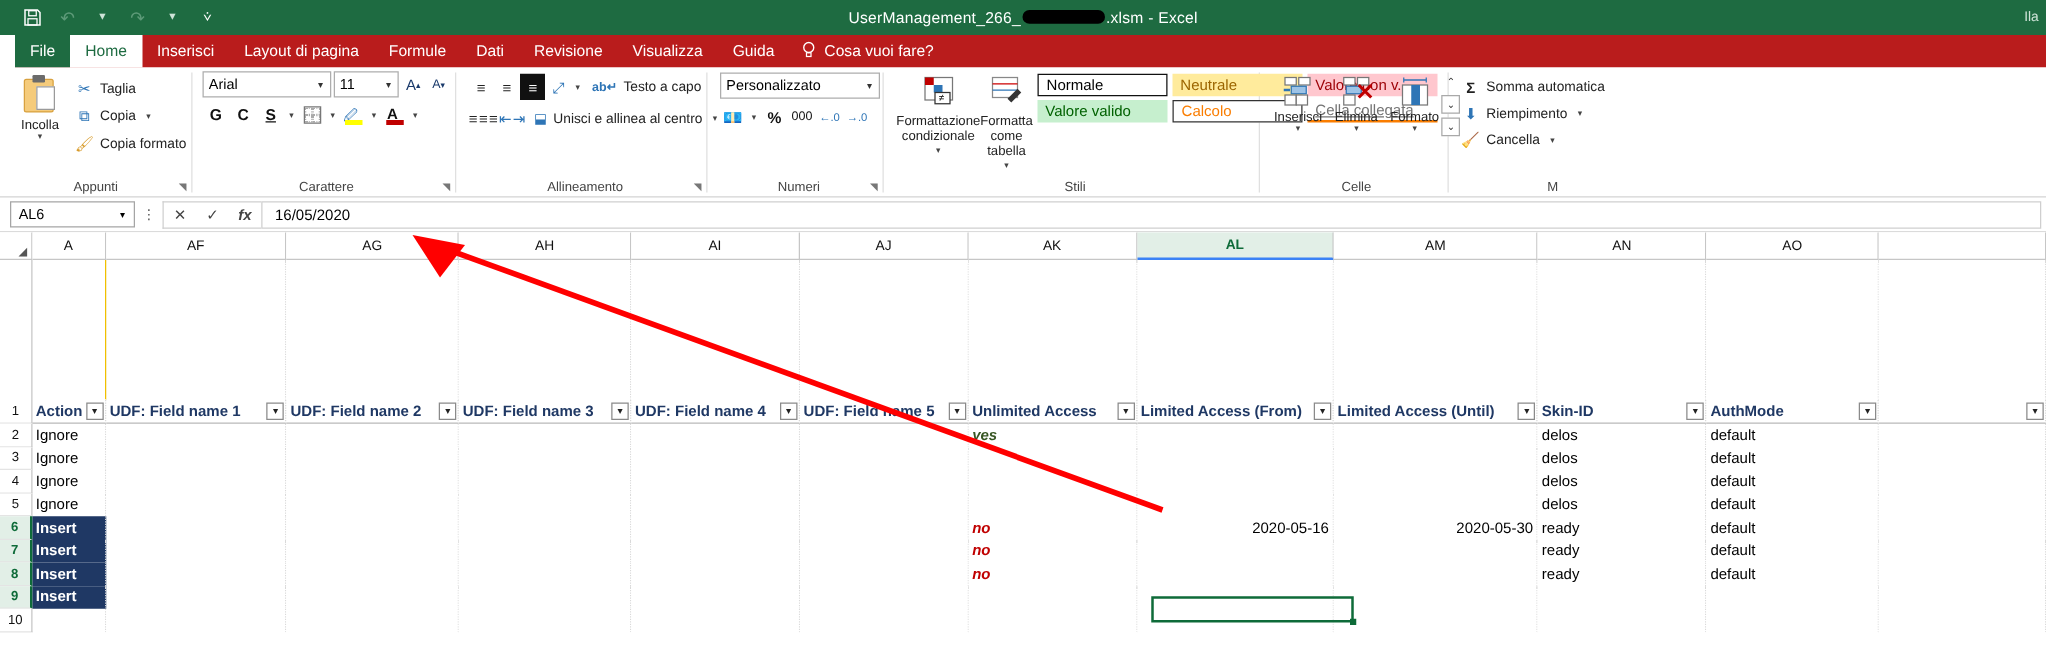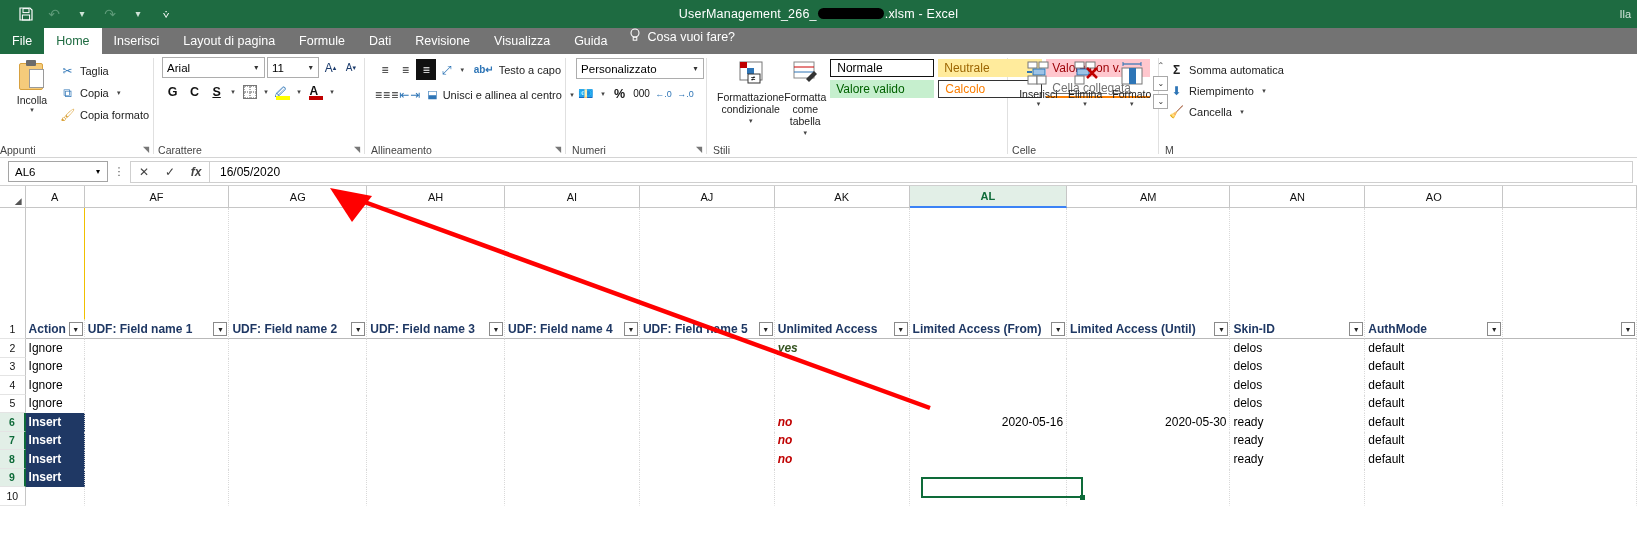--- a/index.html
+++ b/index.html
@@ -25,39 +25,39 @@
   .qat-btn.small{font-size:10px;color:#cfe4d8;}
   .title-text{
     position:absolute;left:0;right:0;text-align:center;
     color:#ffffff;font-size:12.5px;letter-spacing:.2px;
     pointer-events:none;
   }
   .redact{display:inline-block;width:66px;height:11px;background:#000;vertical-align:-1px;margin:0 1px;border-radius:6px;}
   .tb-right{position:absolute;right:6px;top:0;height:28px;display:flex;align-items:center;color:#cfe4d8;font-size:11px;}
 
   
-  .tabs{height:26px;background:#737373;display:flex;align-items:flex-start;position:relative;}
+  .tabs{height:26px;background:#b91c1c;display:flex;align-items:center;position:relative;margin-left:12px;}
   .tab{
     height:26px;padding:0 12px;color:#ffffff;font-size:12.5px;
     display:flex;align-items:center;cursor:default;white-space:nowrap;
   }
   .tab.file{background:#1e6b41;}
   .tab.active{background:#ffffff;color:#1e6b41;font-weight:normal;}
   .tab-tell{display:flex;align-items:center;gap:6px;color:#ffffff;font-size:12.5px;padding-left:10px;}
   .bulb{font-size:12px;}
 
   
   .ribbon{
     height:104px;background:#ffffff;border-bottom:1px solid #d4d4d4;
     display:flex;position:relative;
   }
   .grp{position:relative;height:104px;display:flex;flex-direction:column;}
   .grp-body{flex:1;display:flex;align-items:flex-start;padding:3px 4px 0 4px;}
   .grp-label{
-    height:15px;font-size:10.5px;color:#444;text-align:left;line-height:15px;
+    height:15px;font-size:10.5px;color:#444;text-align:center;line-height:15px;
     position:relative;
   }
   .grp-label .dlg{position:absolute;right:4px;bottom:1px;font-size:8px;color:#777;}
   .sep{width:1px;background:#e0e0e0;margin:4px 0 2px 0;height:96px;}
 
   
   .clip{width:56px;display:flex;flex-direction:column;align-items:center;padding-top:2px;}
   .clip-ico{width:34px;height:34px;position:relative;}
   .clipboard-shape{
     position:absolute;left:4px;top:4px;width:24px;height:27px;background:#f5cb7b;

